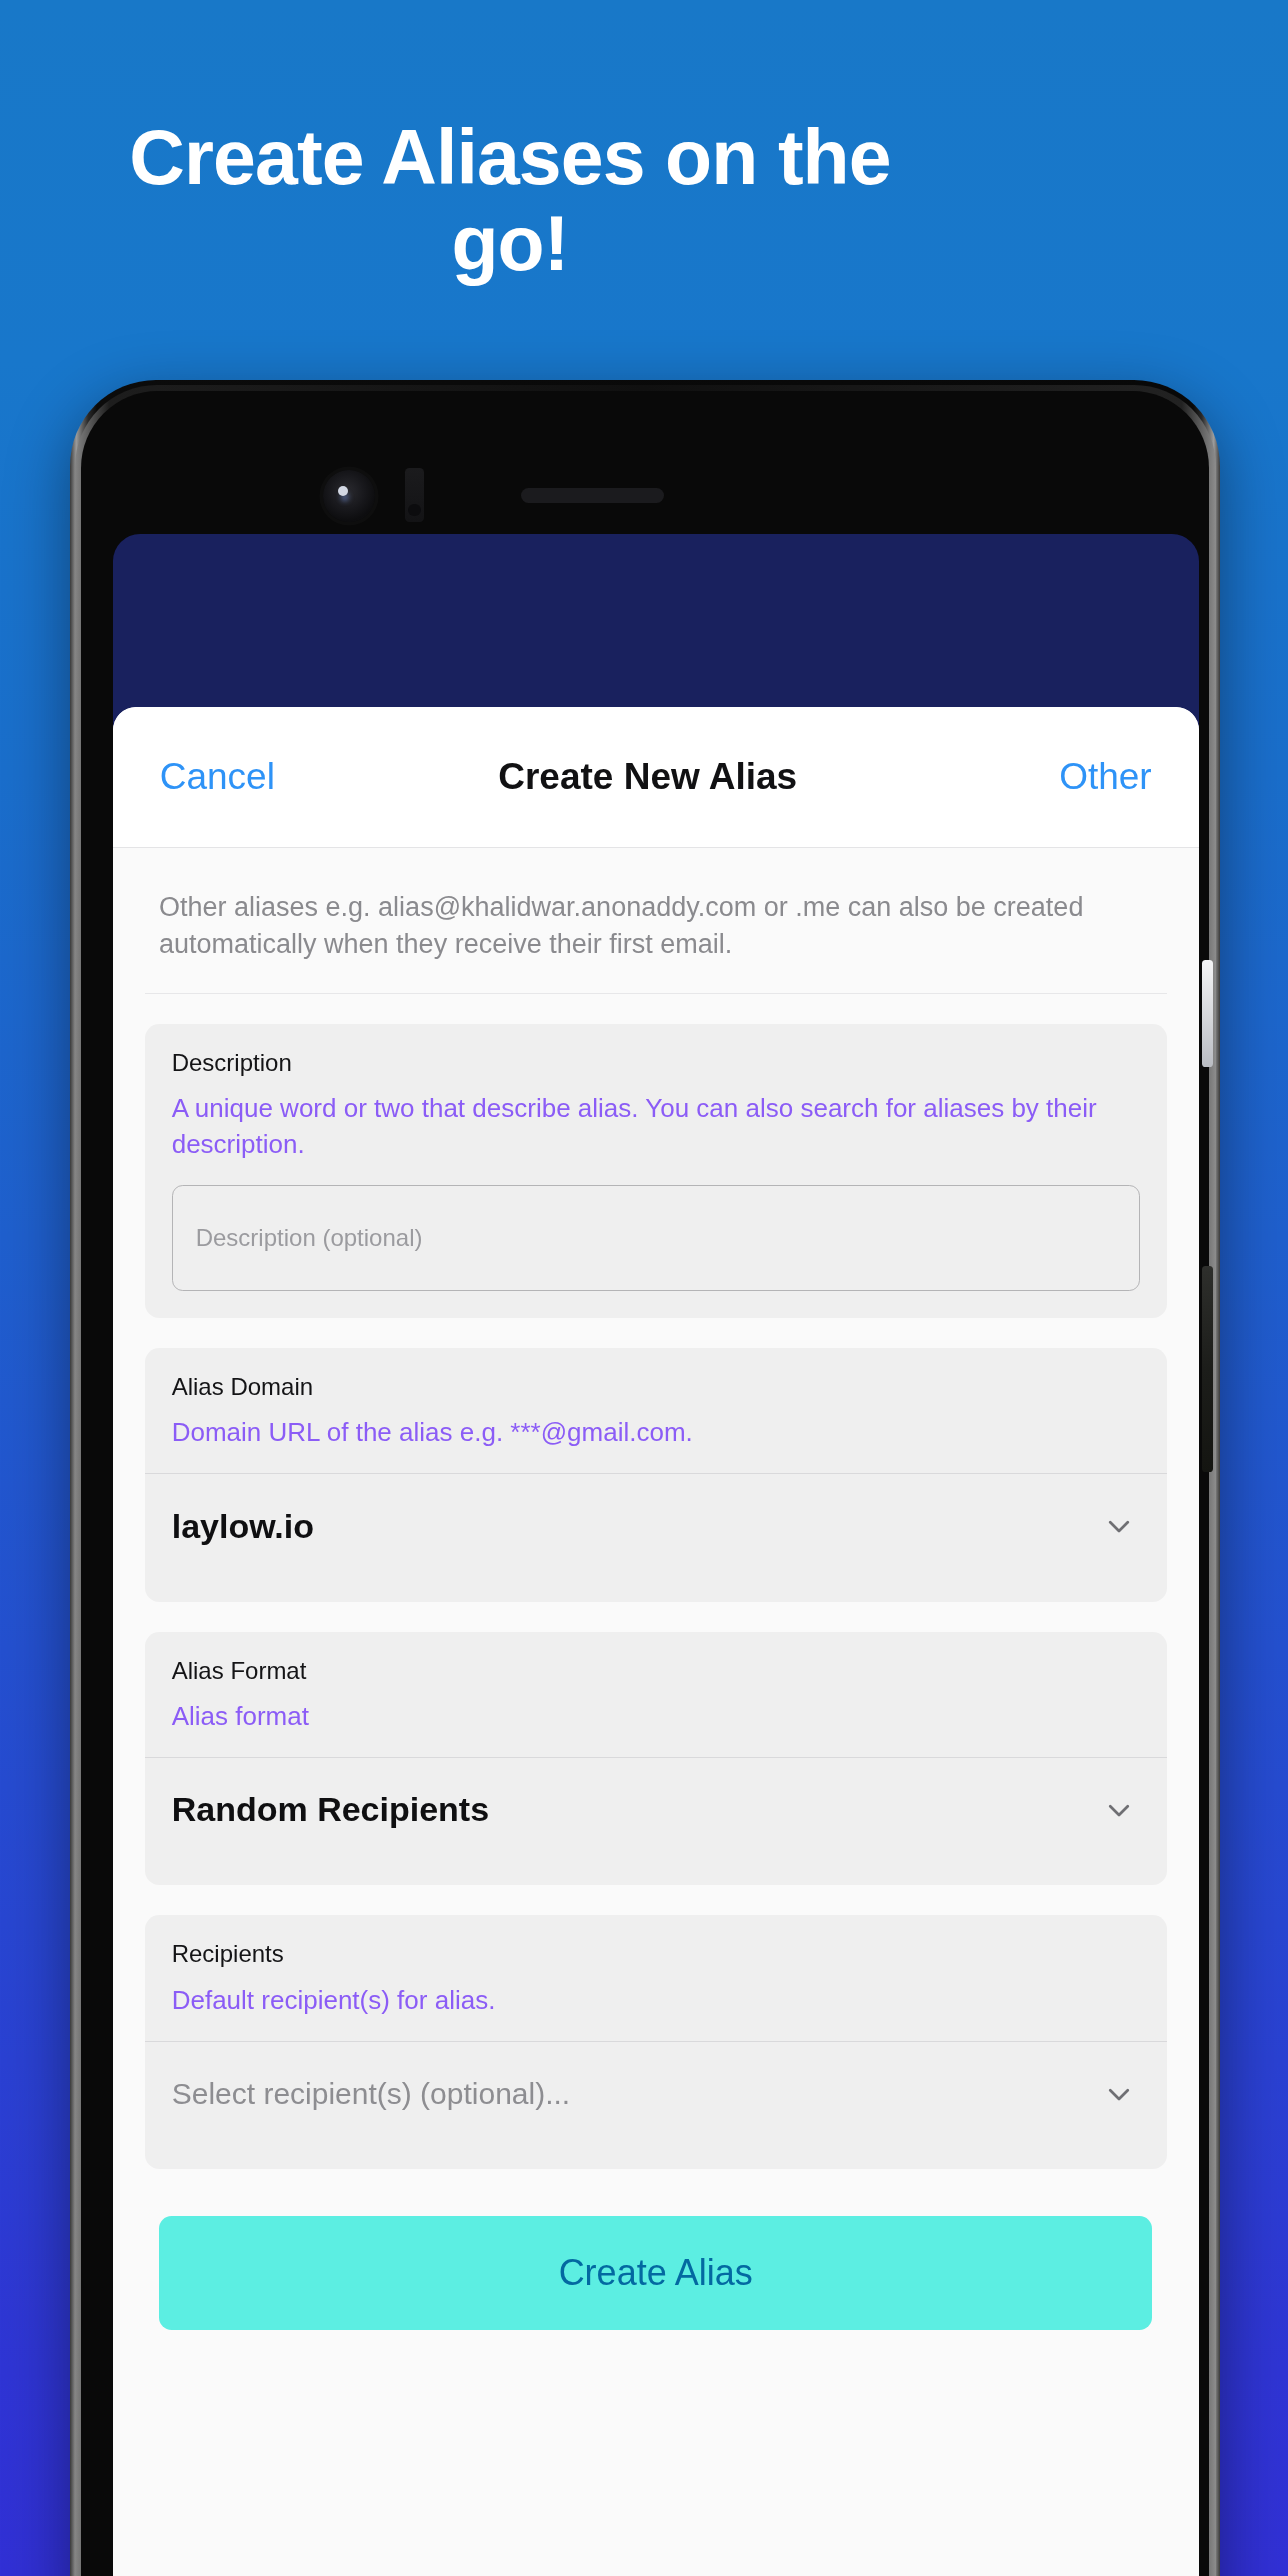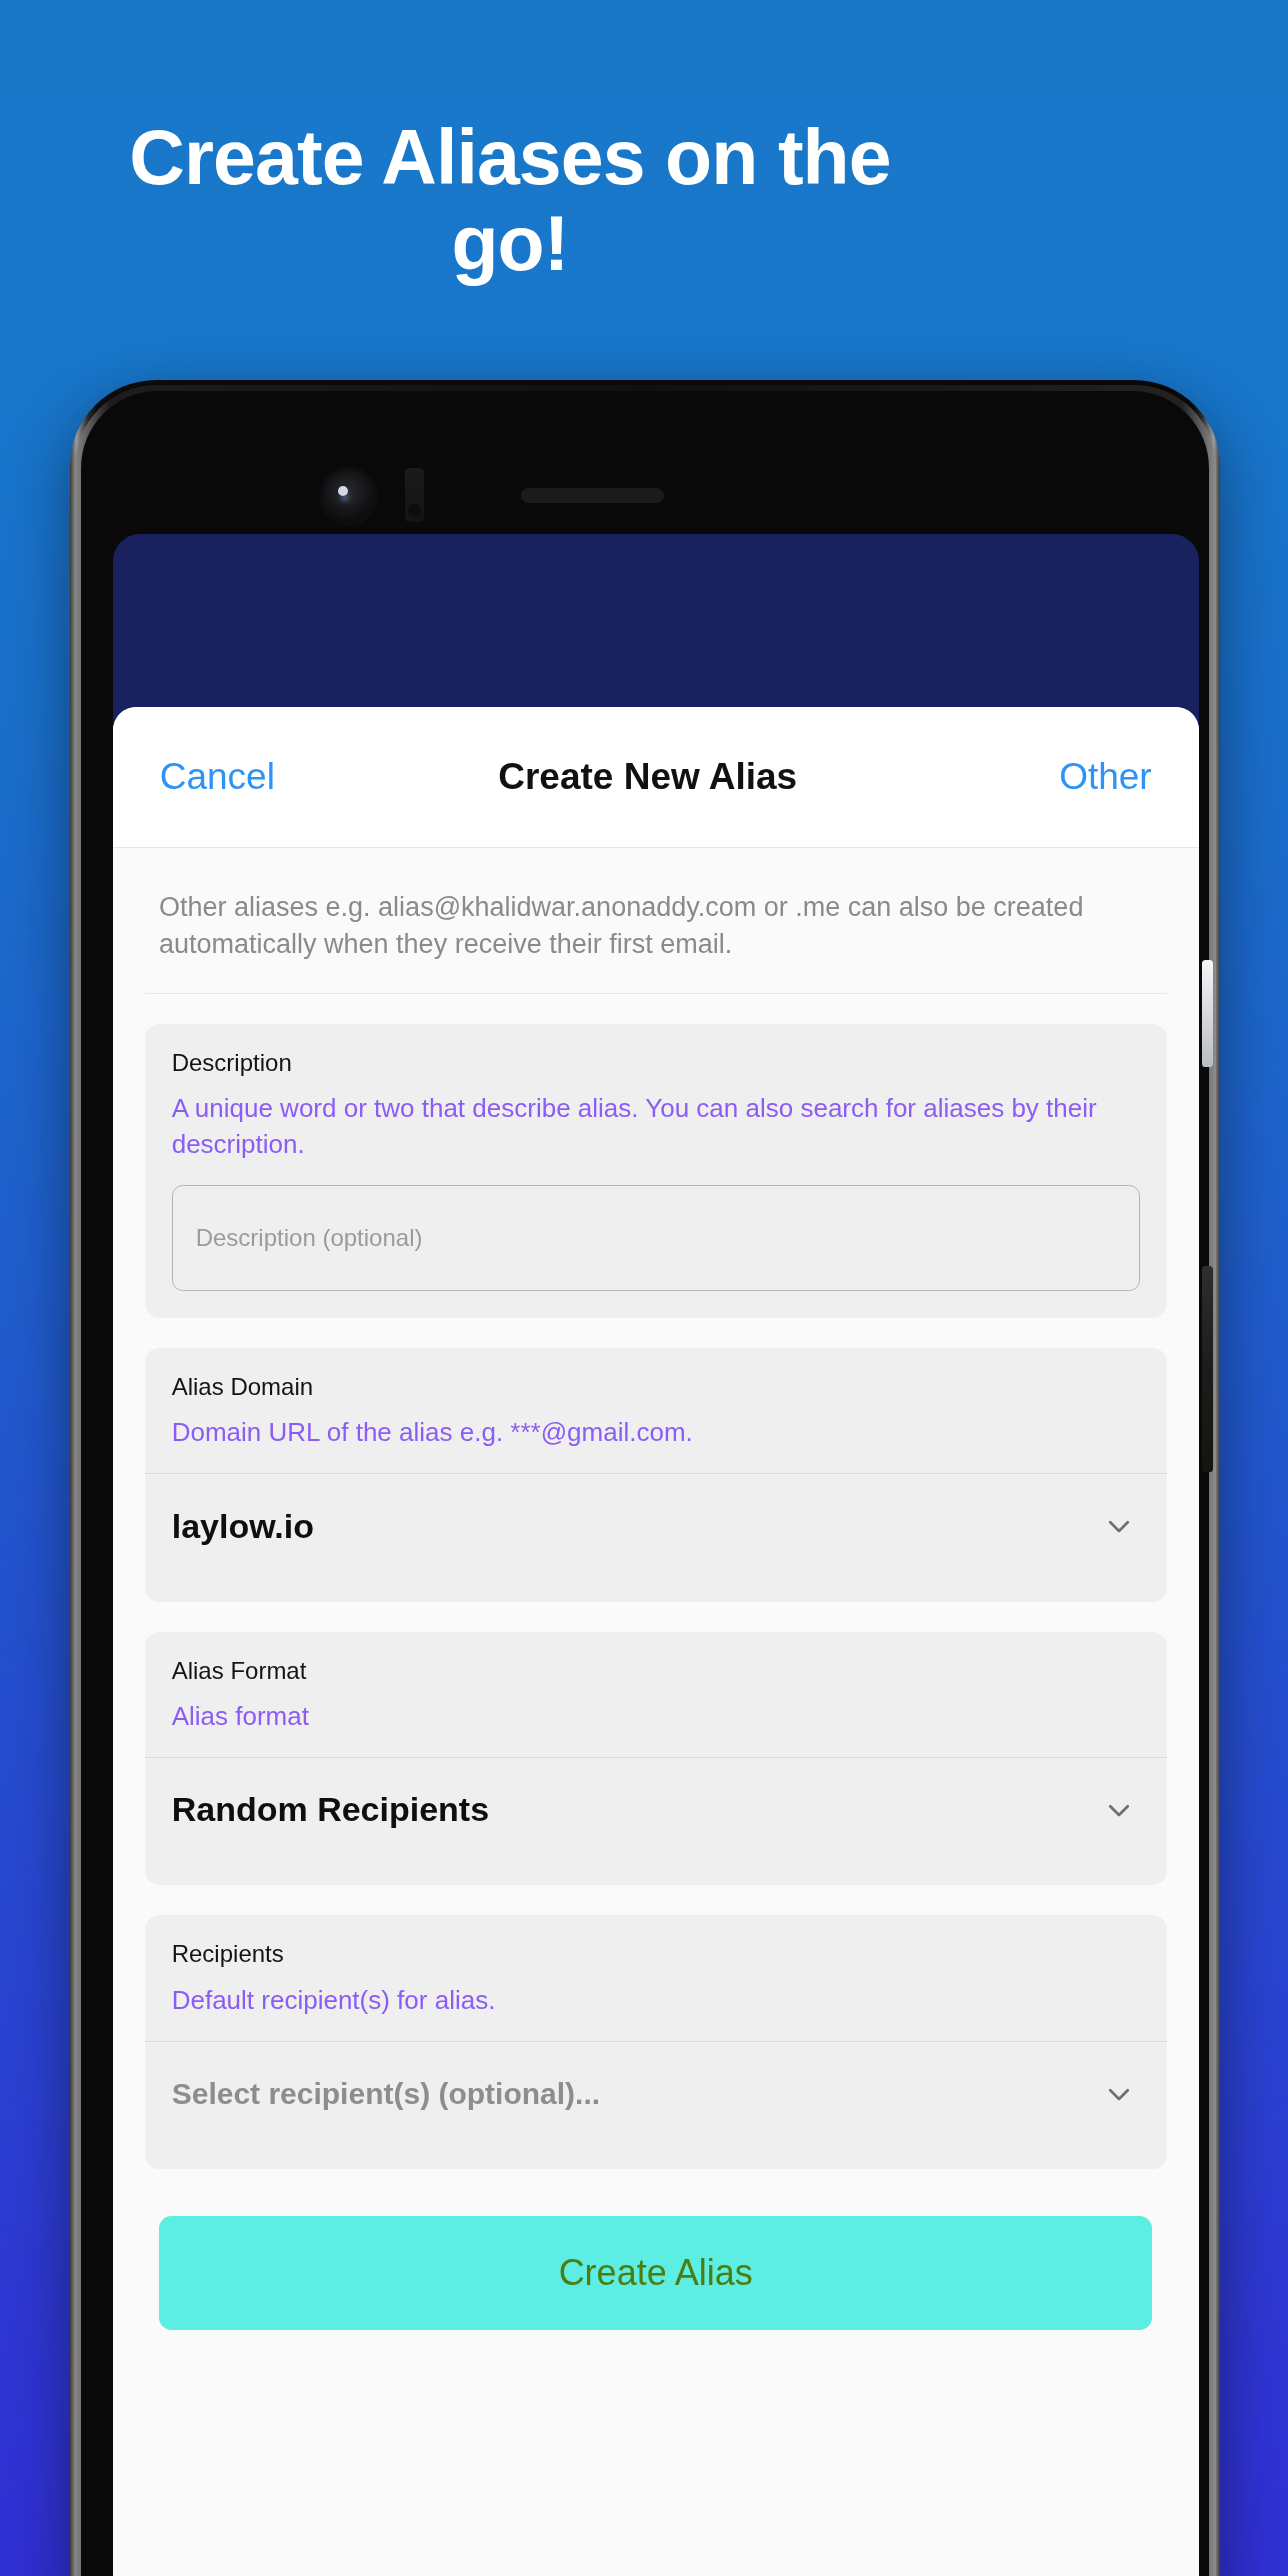--- a/index.html
+++ b/index.html
@@ -246,21 +246,21 @@
     justify-content: space-between;
     height: 97px;
     margin-top: 3.6px;
   }
   .select-value {
     font-size: 34px;
     color: #0f0f11;
     font-weight: 700;
   }
   .select-value.placeholder {
-    font-weight: 700;
+    font-weight: 400;
     color: #8d8d91;
     font-size: 30px;
   }
   .chev {
     width: 30px;
     height: 30px;
     flex: 0 0 auto;
     margin-right: 5.4px;
   }
   .chev svg { display: block; }
@@ -271,21 +271,21 @@
     height: 114px;
     border-radius: 12.5px;
     background: #5ceee2;
     display: flex;
     align-items: center;
     justify-content: center;
     cursor: pointer;
   }
   .btn-primary-label {
     font-size: 36px;
-    color: #4d7c0f;
+    color: #0369a1;
     font-weight: 400;
   }
 </style>
 </head>
 <body>
 
 <div class="headline">Create Aliases on the go!</div>
 
 <div class="phone">
   <div class="phone-inner-bevel"></div>

